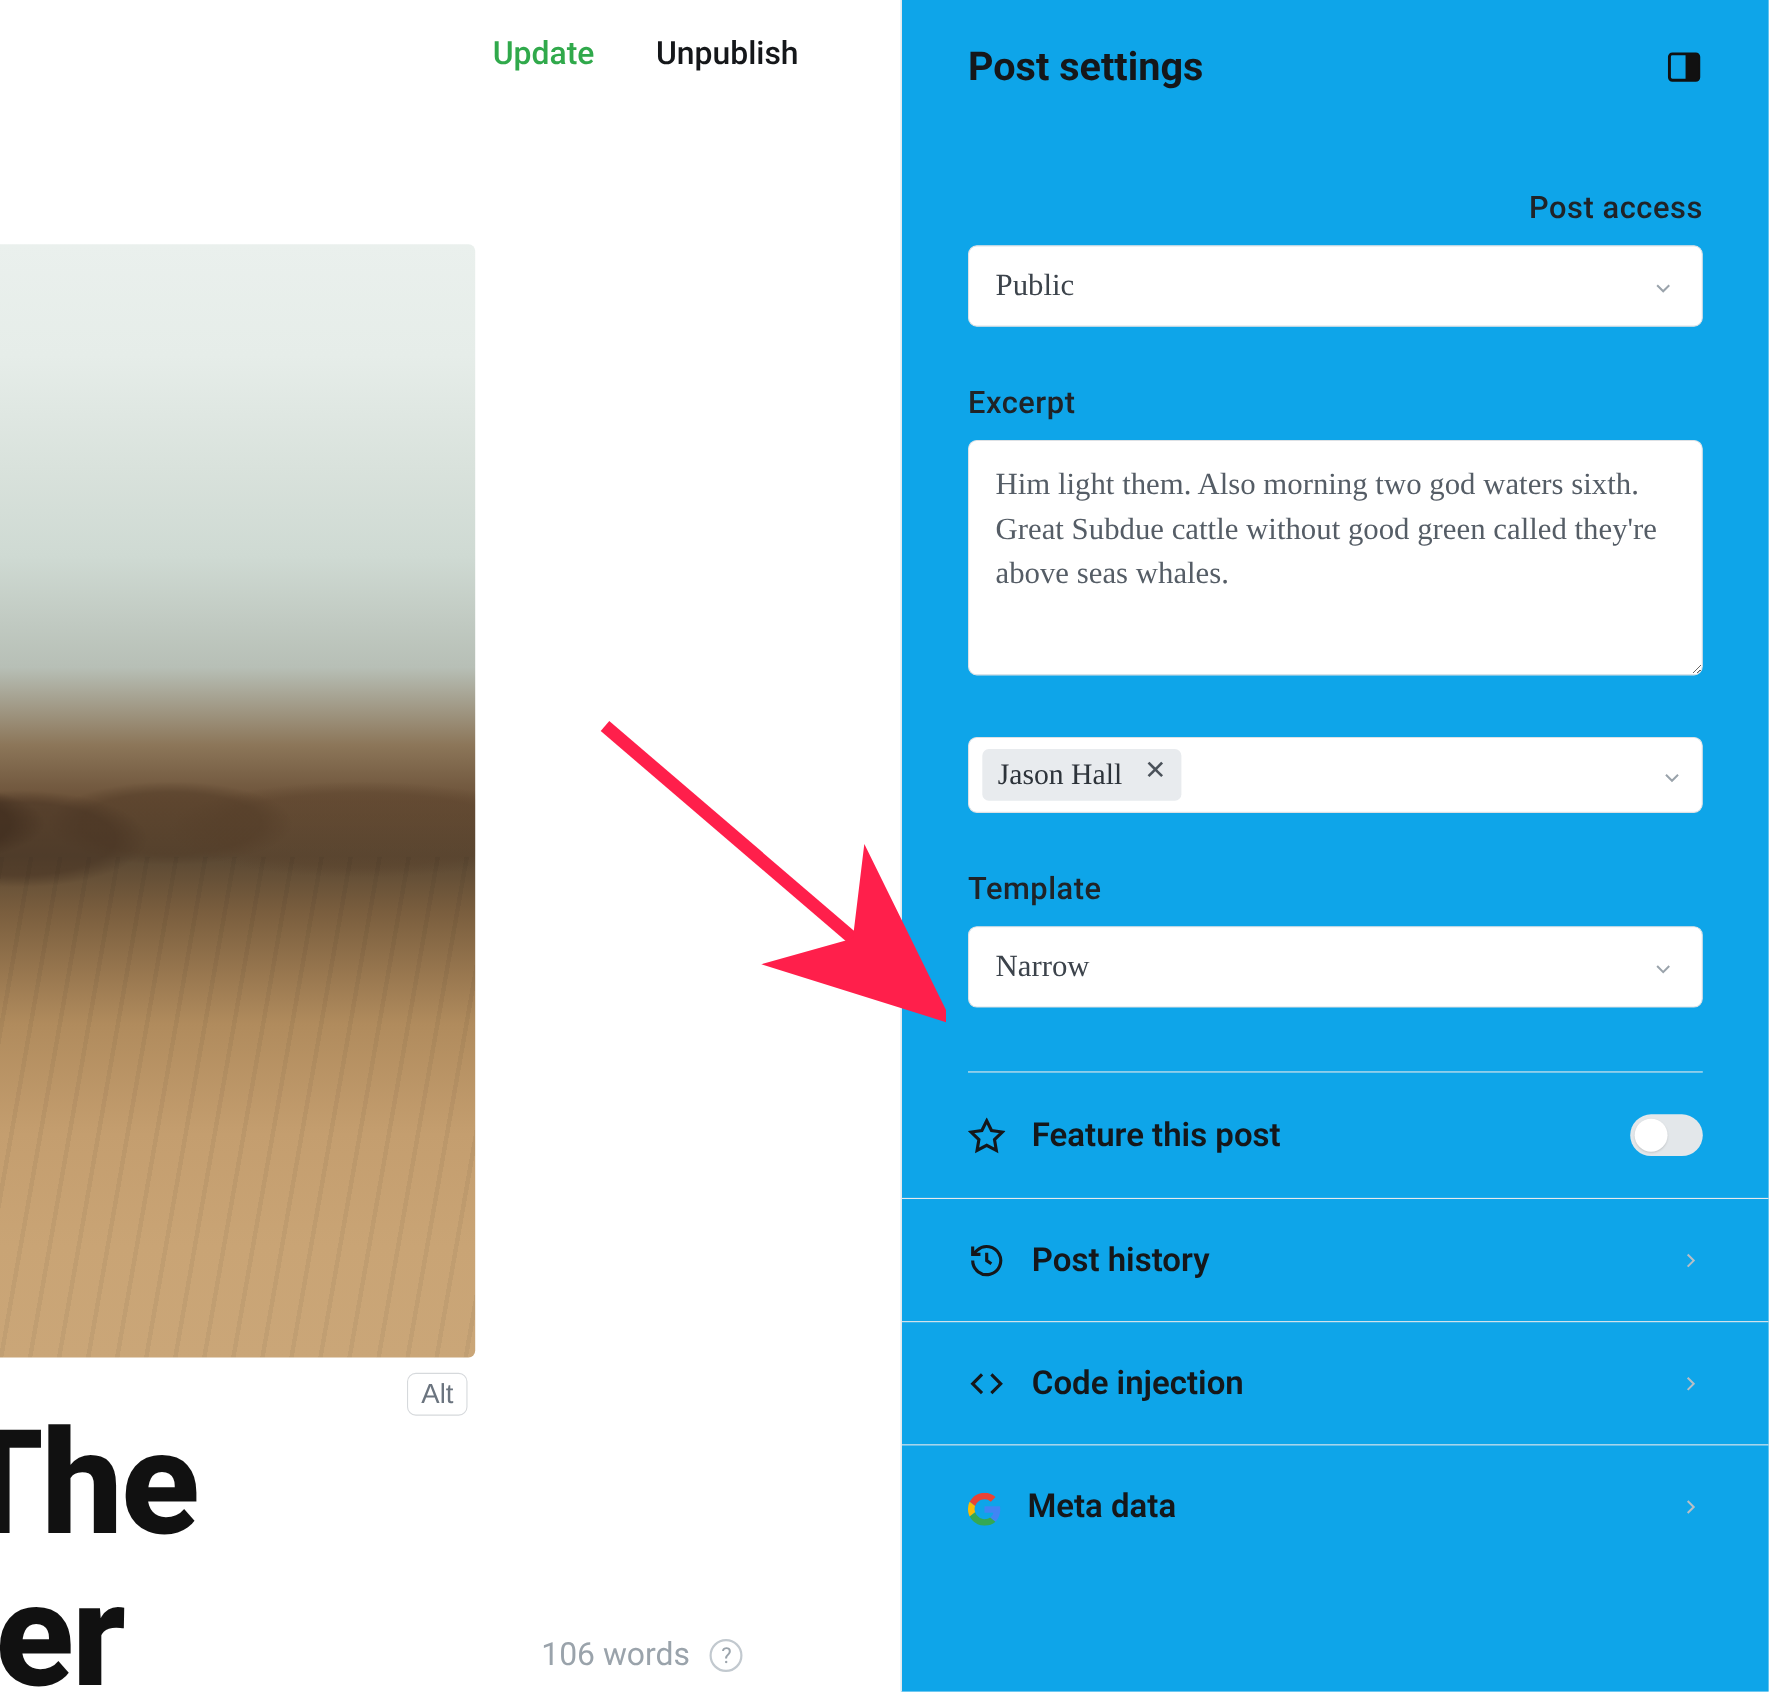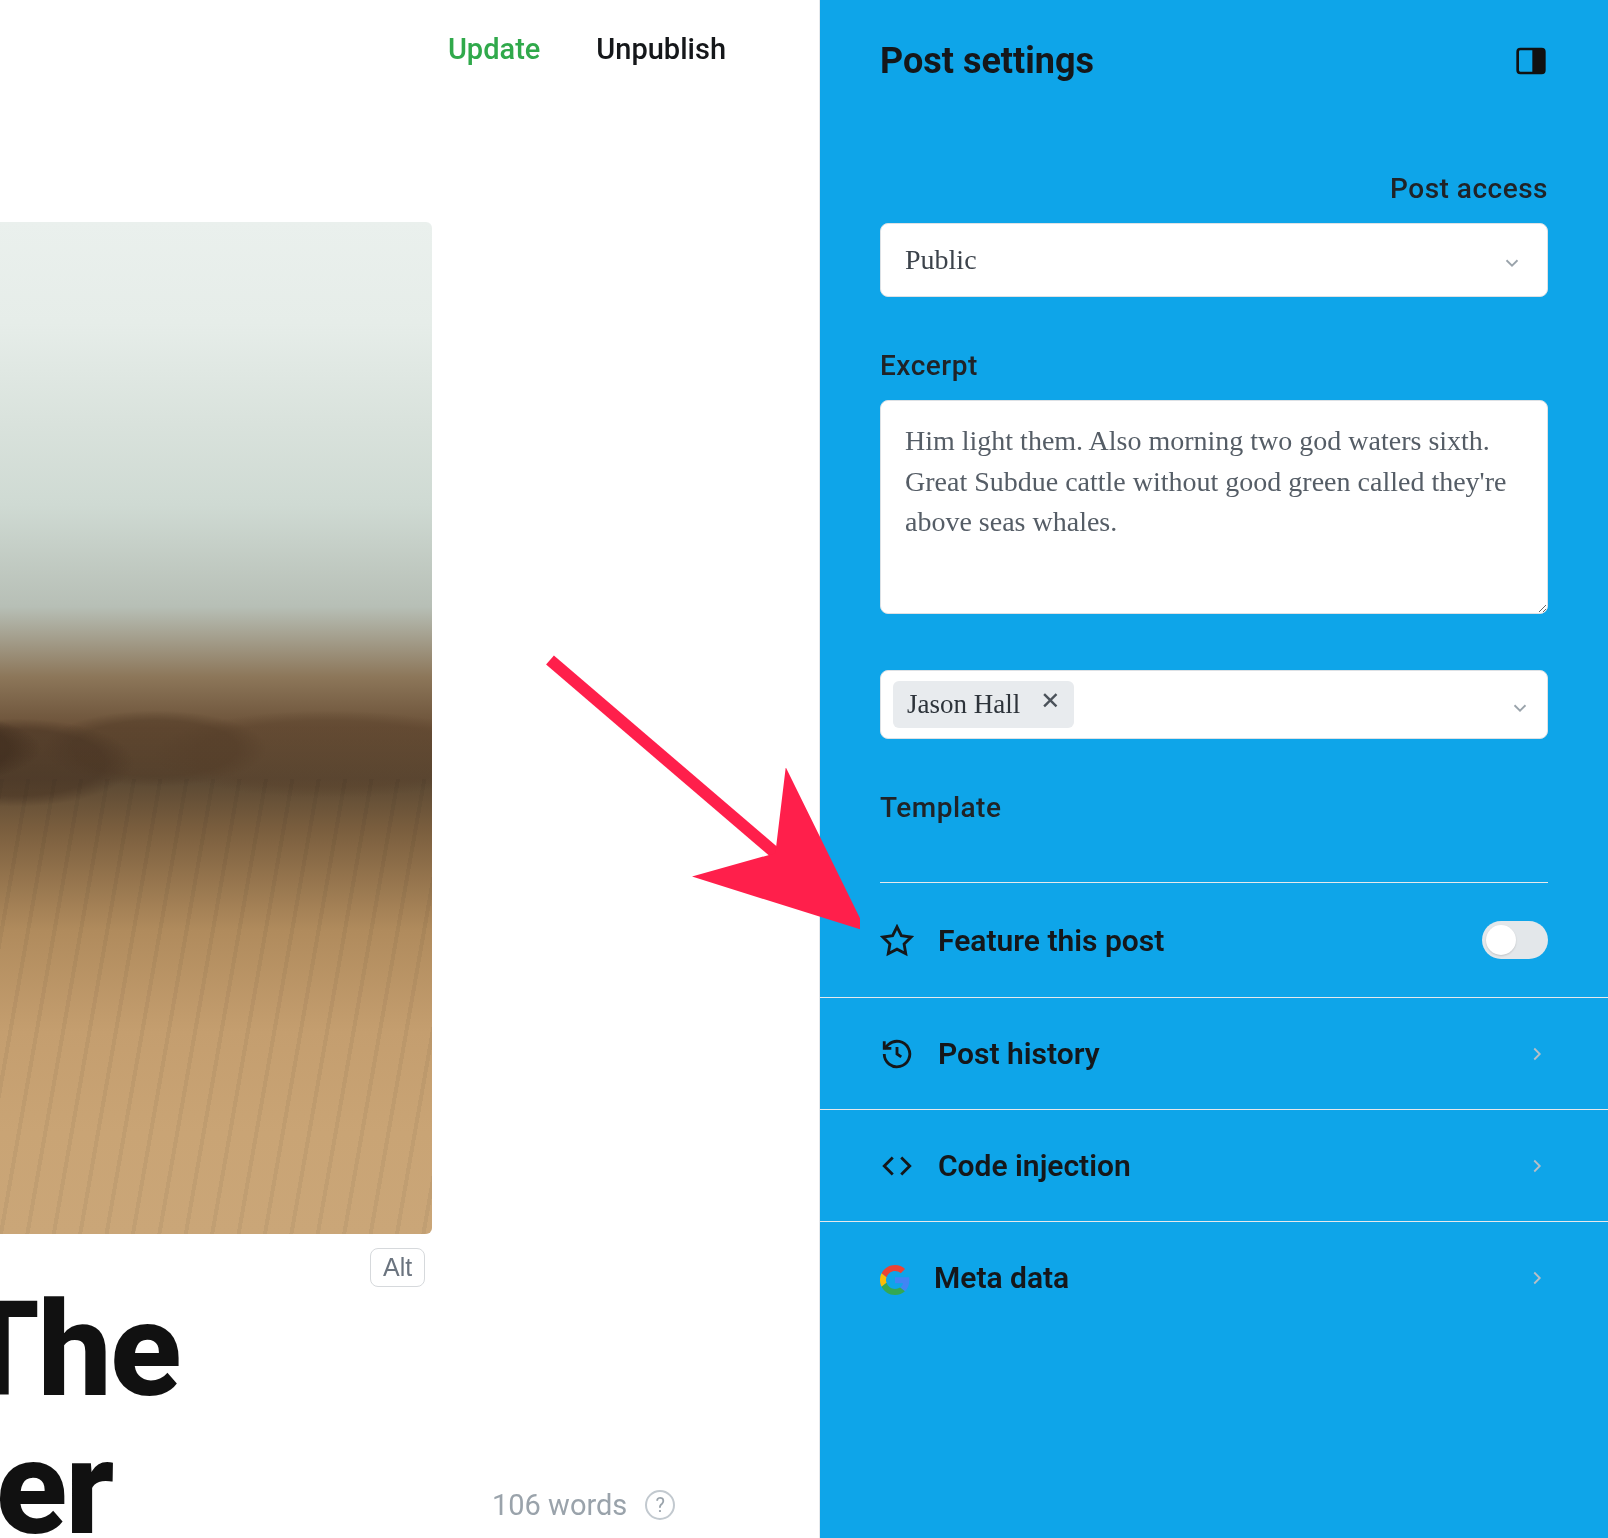--- a/index.html
+++ b/index.html
@@ -280,20 +280,28 @@
         <span class="chev">
           <svg viewBox="0 0 24 24">
               <polyline points="6 9 12 15 18 9"></polyline>
             </svg>
         </span>
       </div>
     </div>
 
     <div class="field-group">
       <div class="field-label">Template</div>
+      <div class="select-box">
+        <span>Narrow</span>
+        <span class="chev">
+          <svg viewBox="0 0 24 24">
+              <polyline points="6 9 12 15 18 9"></polyline>
+            </svg>
+        </span>
+      </div>
     </div>
 
     <div class="section-divider"></div>
   </div>
 
   <div class="row-item">
     <div class="row-left">
       <span class="row-icon">
         <svg viewBox="0 0 24 24" fill="none" stroke="#15171a" stroke-width="2">
             <polygon points="12 2 15.09 8.26 22 9.27 17 14.14 18.18 21.02 12 17.77 5.82 21.02 7 14.14 2 9.27 8.91 8.26 12 2"></polygon>

